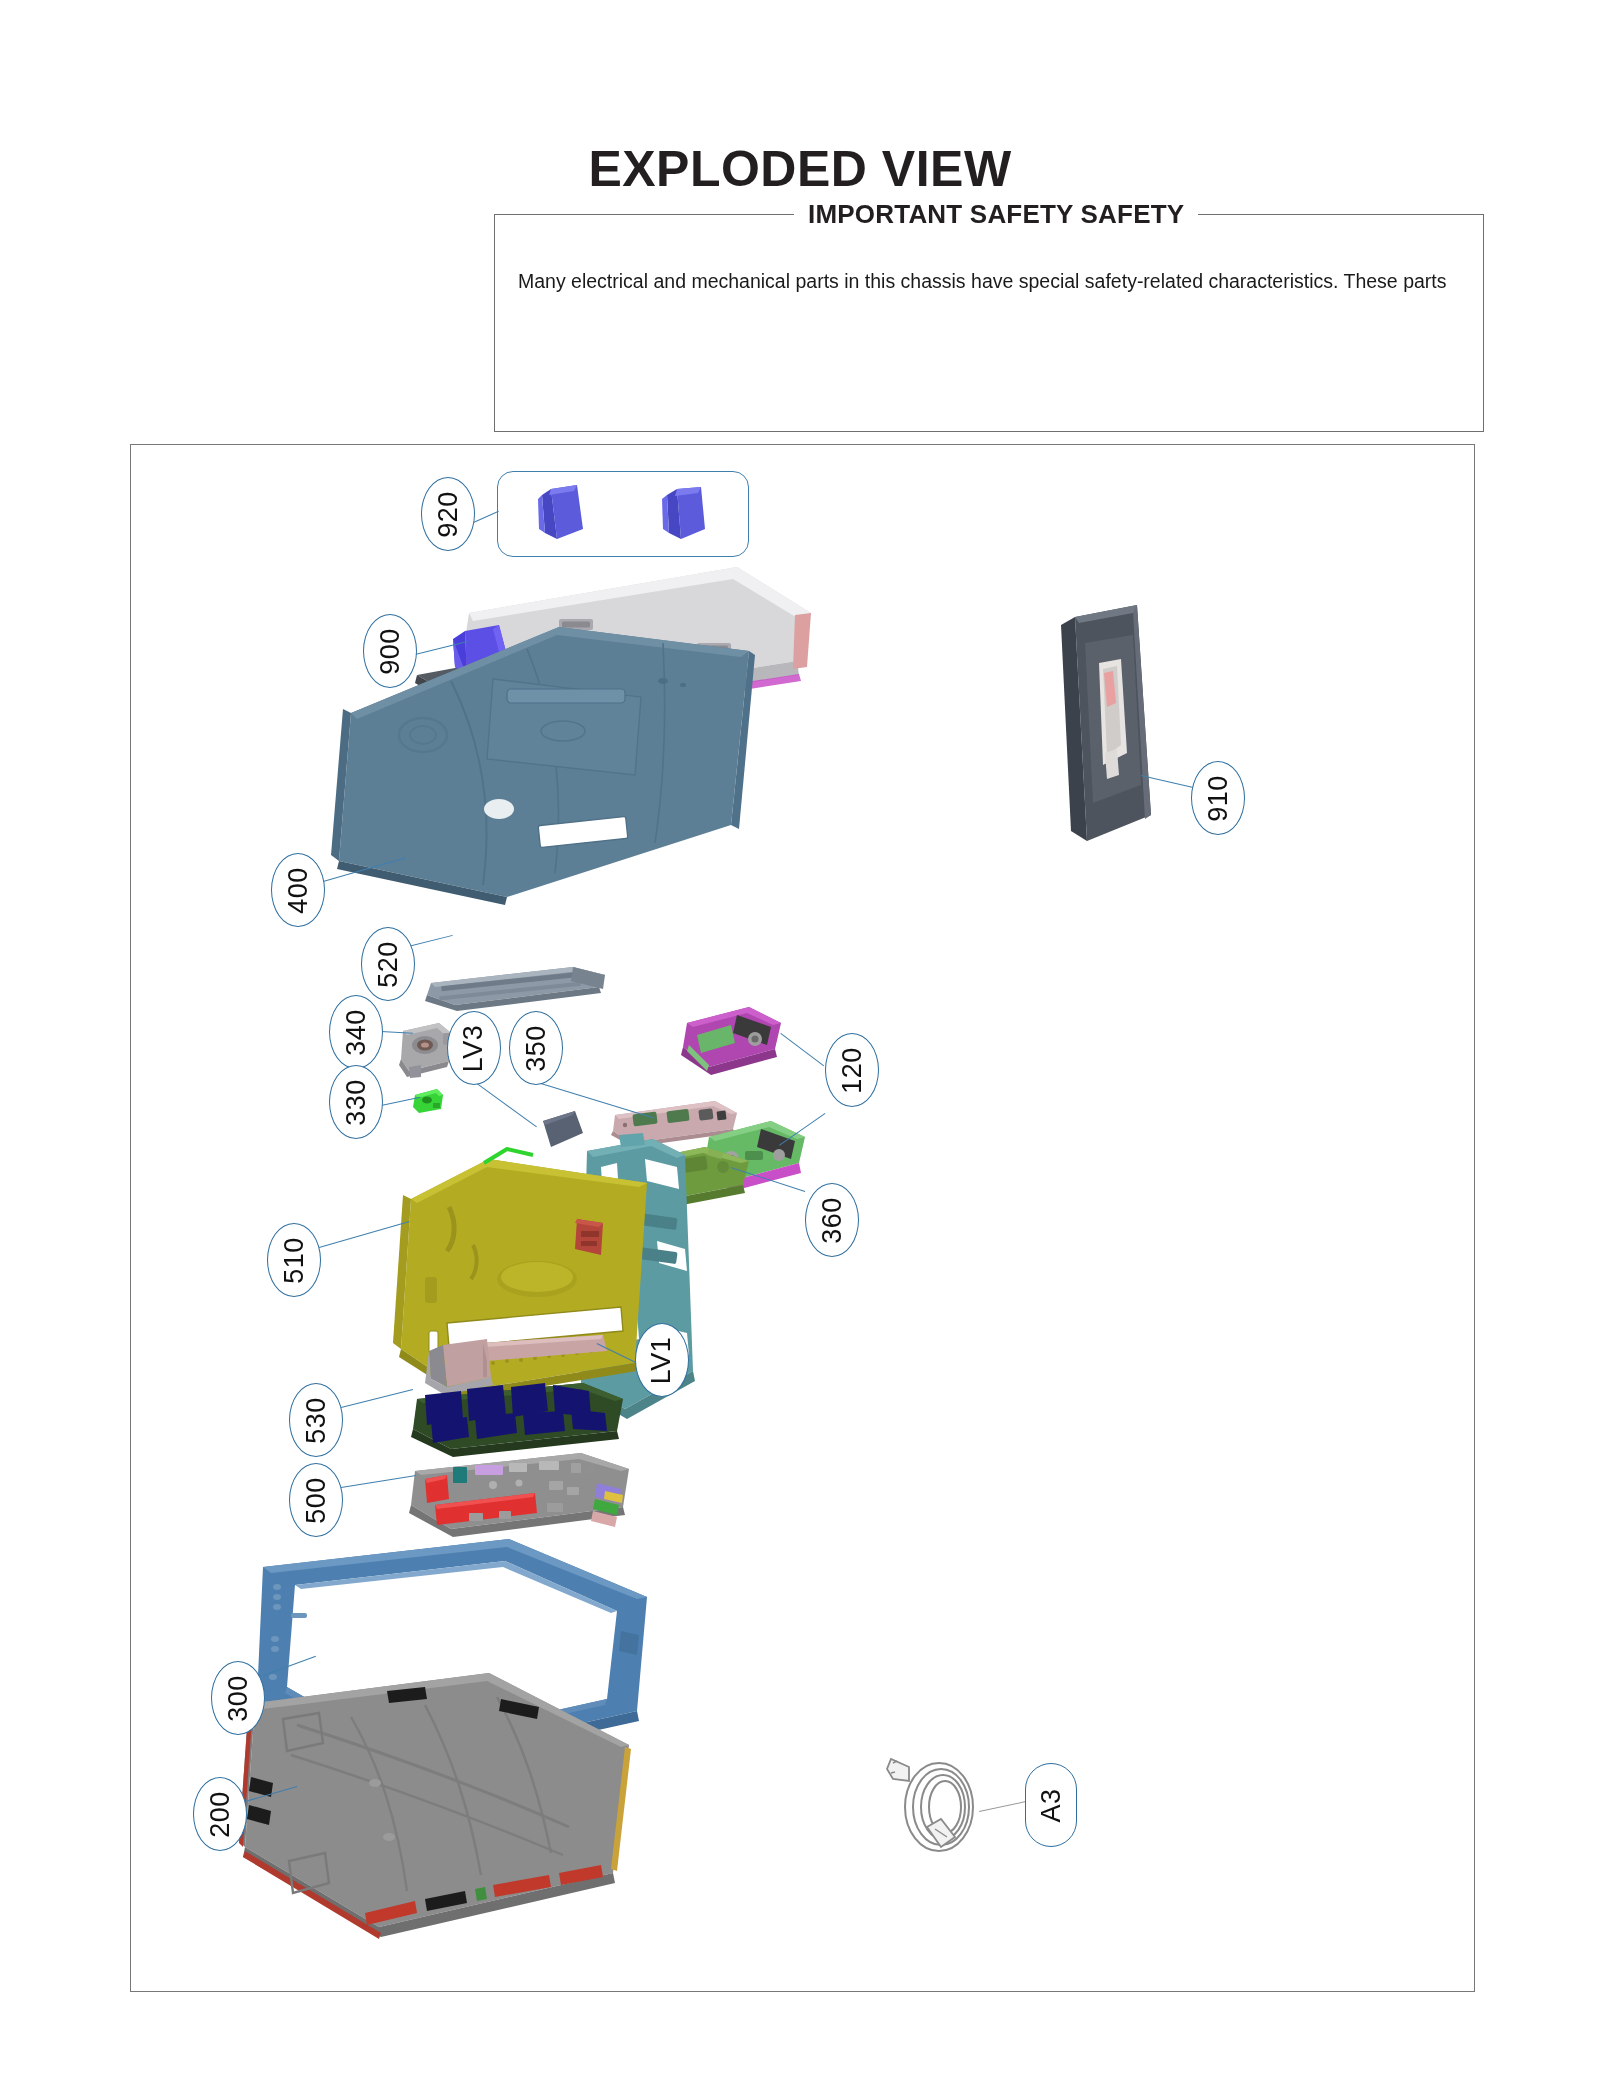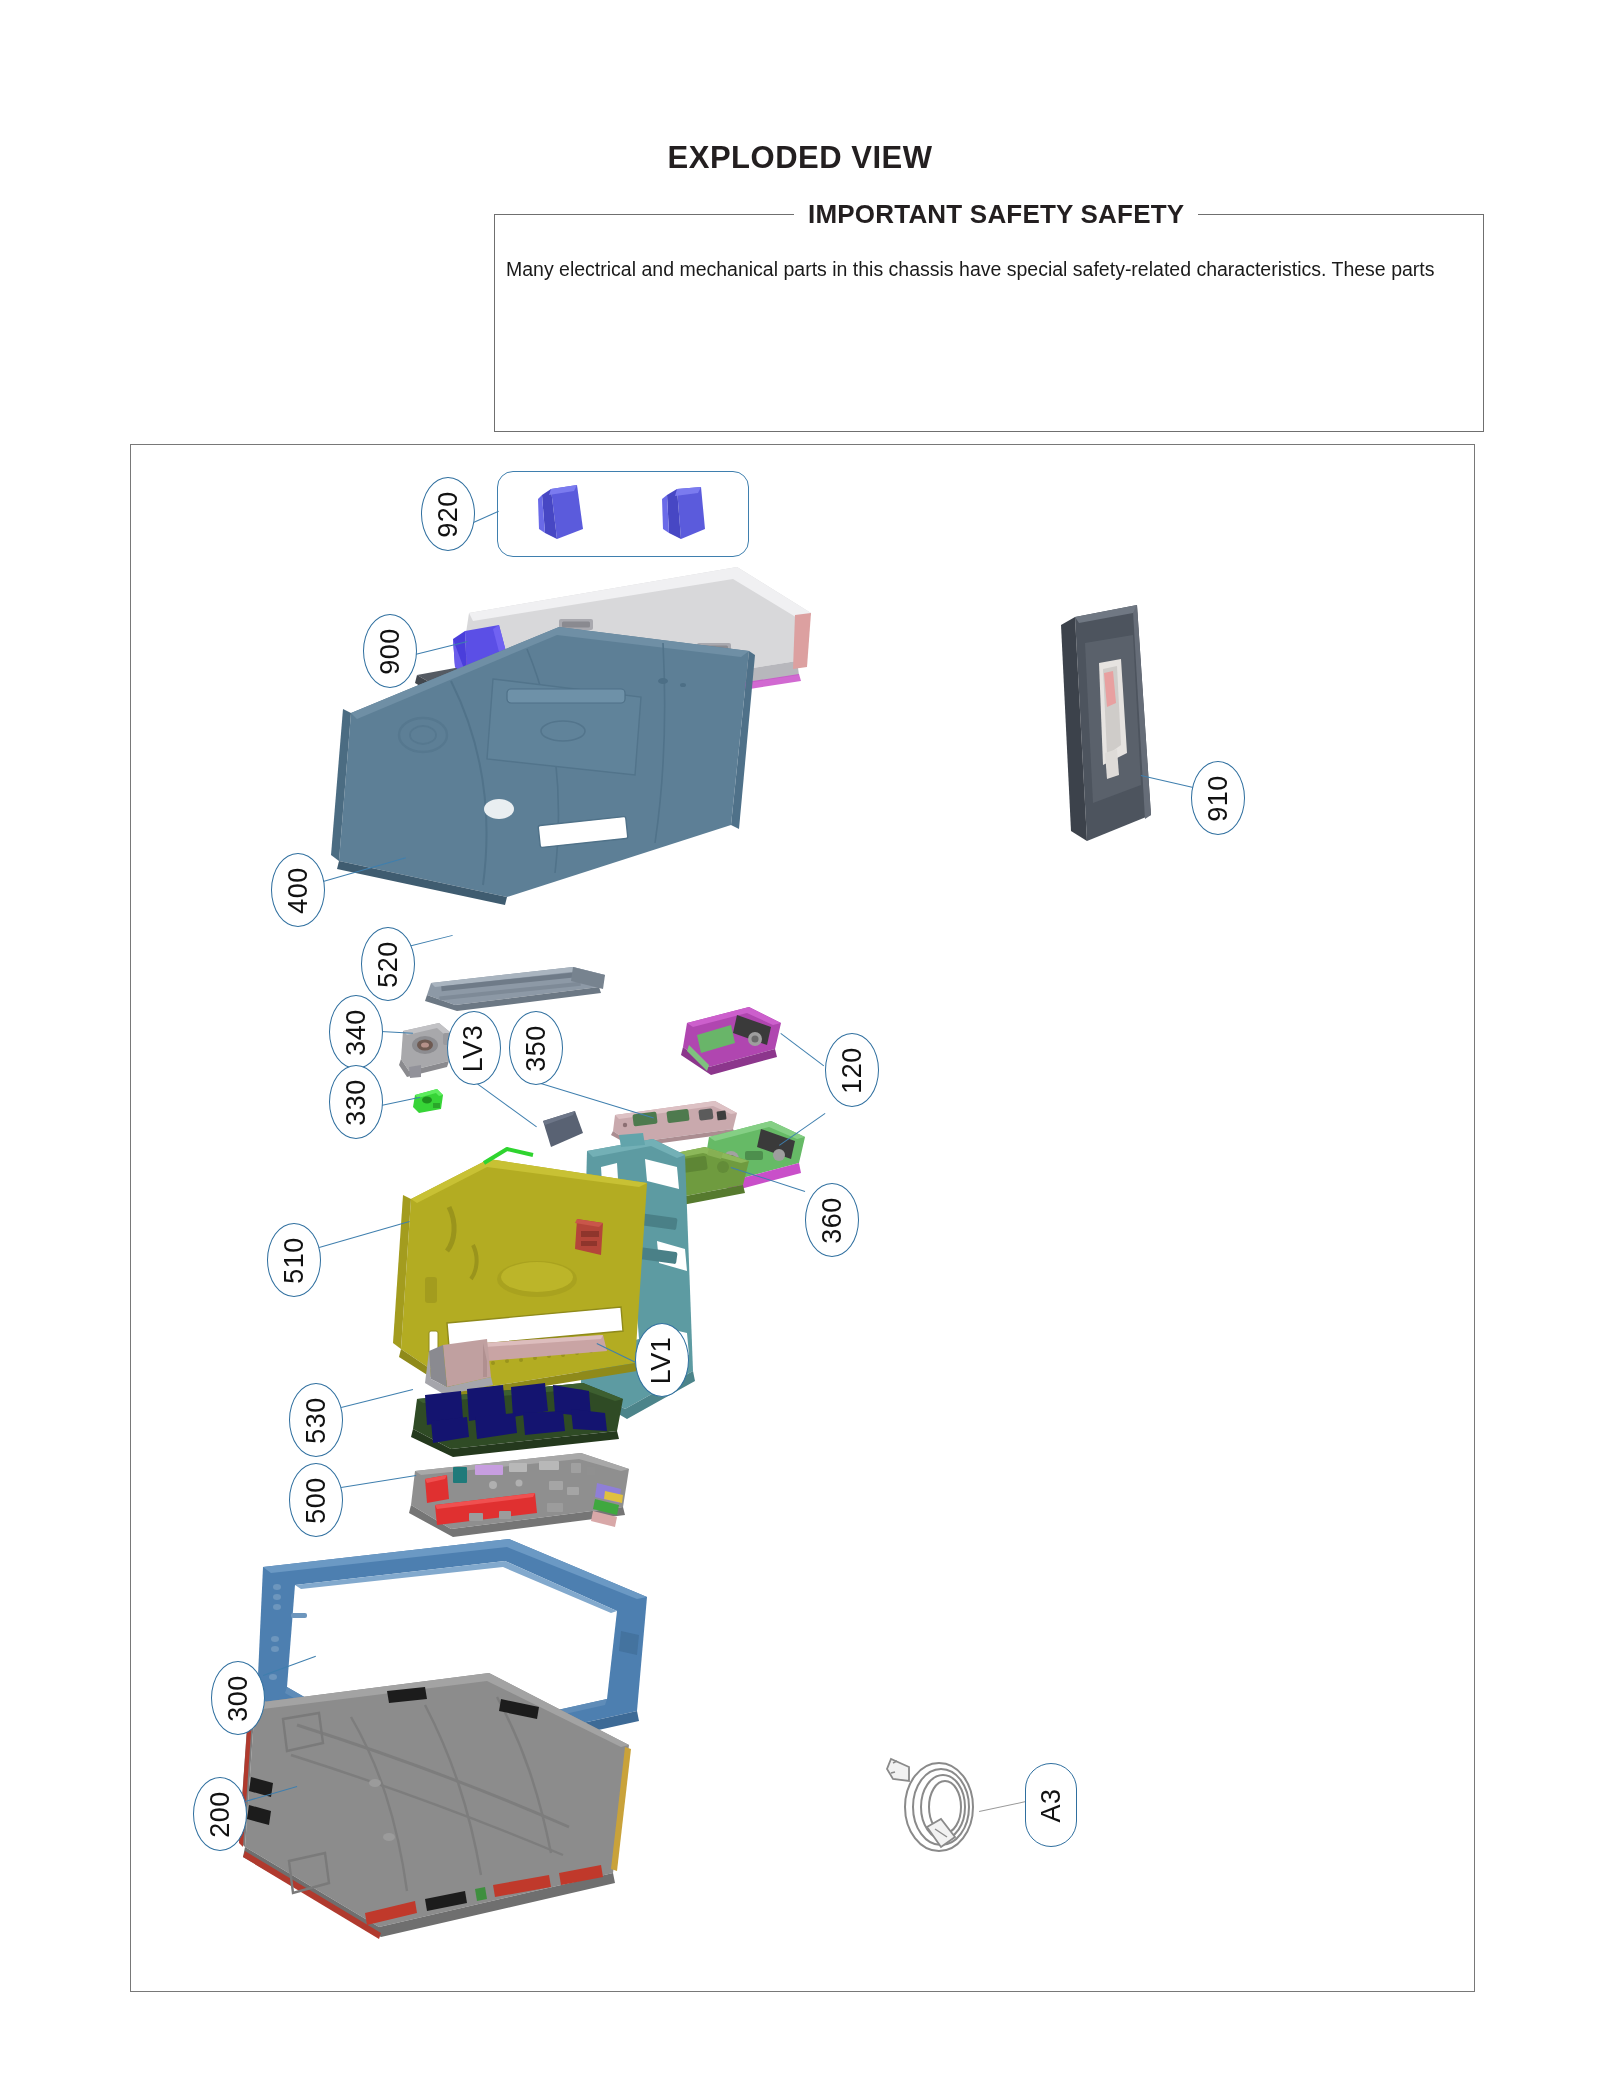--- a/index.html
+++ b/index.html
@@ -22,21 +22,21 @@
     inset: 0;
   }
 
   
   .page-title {
     position: absolute;
     left: 0;
     top: 140px;
     width: 1600px;
     text-align: center;
-    font-size: 31px;
+    font-size: 50px;
     font-weight: bold;
     letter-spacing: 0.5px;
     color: #231f20;
     font-family: "Liberation Sans", sans-serif;
   }
 
   
   .safety-box {
     position: absolute;
     left: 494px;
@@ -64,21 +64,21 @@
   .safety-body {
     position: absolute;
     left: 506px;
     top: 254px;
     width: 962px;
     font-size: 19.5px;
     line-height: 31.5px;
     color: #1a1a1a;
   }
   .safety-body p {
-    margin: 0;
+    margin: 12px;
   }
   .safety-body .just {
     text-align: justify;
     text-justify: inter-word;
   }
   .warn-tri {
     display: inline-block;
     position: relative;
     top: 2px;
     width: 17px;

